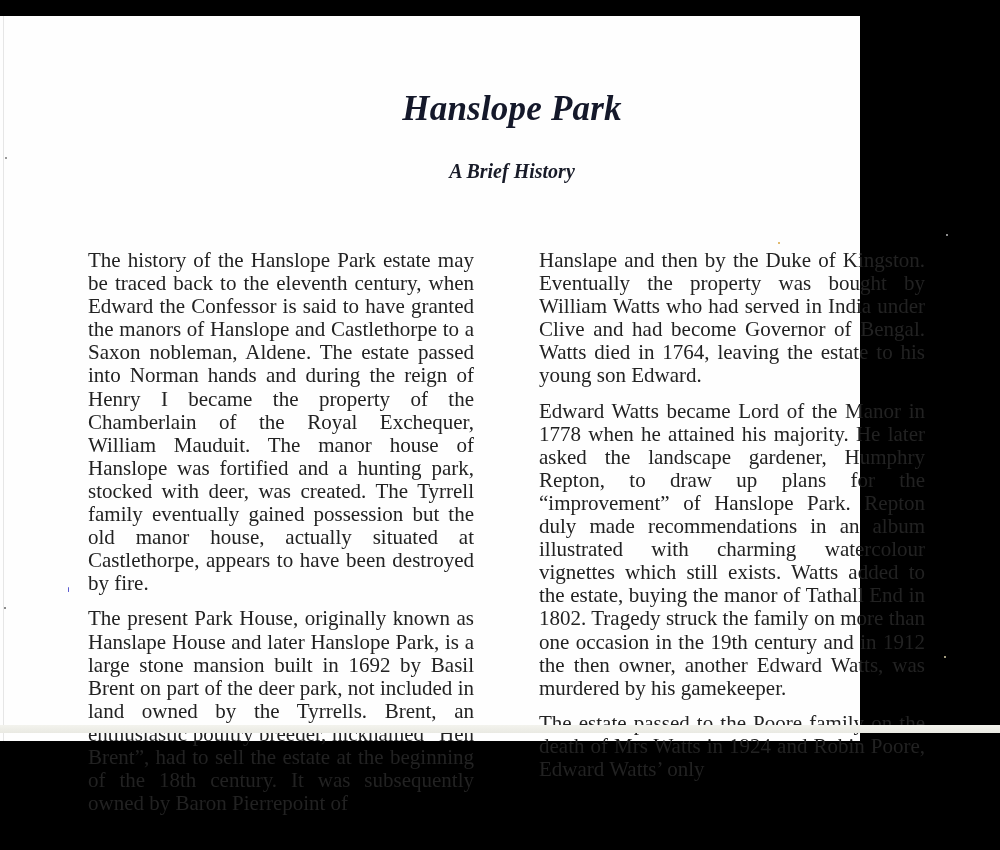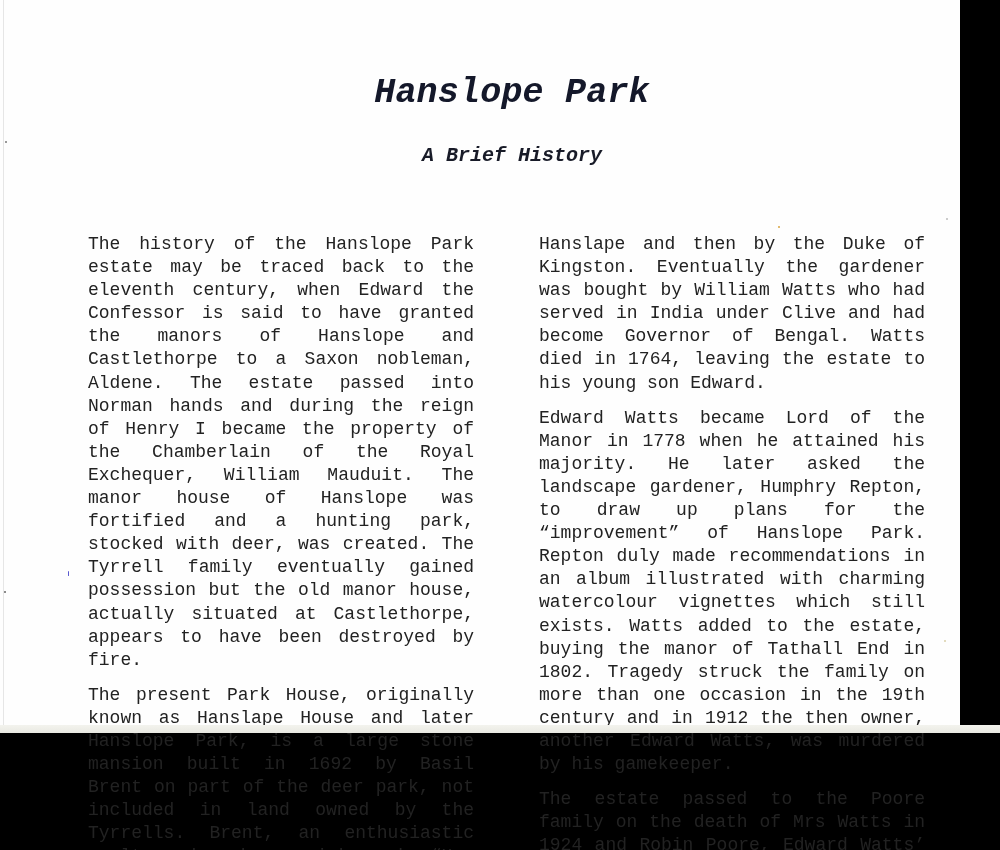--- a/index.html
+++ b/index.html
@@ -6,25 +6,25 @@
       margin: 0;
       padding: 0;
       width: 1000px;
       height: 850px;
       overflow: hidden;
       background: #000;
     }
     .page {
       position: absolute;
       left: 0;
-      top: 0;
-      width: 960px;
+      top: 16px;
+      width: 860px;
       height: 725px;
       background: #fefefe;
-      font-family: Liberation Mono, monospace;
+      font-family: Liberation Serif, serif;
       color: #1c1c1c;
     }
     .page-shadow {
       position: absolute;
       left: 0;
       top: 725px;
       width: 1000px;
       height: 8px;
       background: linear-gradient(#f3f3ee, #e9e9e2);
     }
@@ -58,21 +58,21 @@
       font-size: 20px;
       font-weight: bold;
       font-style: italic;
       color: #181b28;
       margin: 0;
     }
     .column {
       position: absolute;
       top: 233px;
       width: 386px;
-      font-size: 18px;
+      font-size: 21px;
       line-height: 23.1px;
       text-align: justify;
       color: #222;
     }
     .col-left { left: 88px; }
     .col-right { left: 539px; }
     .column p {
       margin: 0 0 12px 0;
     }
     .speck {
@@ -90,21 +90,21 @@
 
   <h1 class="title">Hanslope Park</h1>
   <h2 class="subtitle">A Brief History</h2>
 
   <div class="column col-left">
     <p>The history of the Hanslope Park estate may be traced back to the eleventh century, when Edward the Confessor is said to have granted the manors of Hanslope and Castlethorpe to a Saxon nobleman, Aldene. The estate passed into Norman hands and during the reign of Henry I became the property of the Chamberlain of the Royal Exchequer, William Mauduit. The manor house of Hanslope was fortified and a hunting park, stocked with deer, was created. The Tyrrell family eventually gained possession but the old manor house, actually situated at Castlethorpe, appears to have been destroyed by fire.</p>
     <p>The present Park House, originally known as Hanslape House and later Hanslope Park, is a large stone mansion built in 1692 by Basil Brent on part of the deer park, not included in land owned by the Tyrrells. Brent, an enthusiastic poultry breeder, nicknamed “Hen Brent”, had to sell the estate at the beginning of the 18th century. It was subsequently owned by Baron Pierrepoint of</p>
   </div>
 
   <div class="column col-right">
-    <p>Hanslape and then by the Duke of Kingston. Eventually the gardener was bought by William Watts who had served in India under Clive and had become Governor of Bengal. Watts died in 1764, leaving the estate to his young son Edward.</p>
+    <p>Hanslape and then by the Duke of Kingston. Eventually the property was bought by William Watts who had served in India under Clive and had become Governor of Bengal. Watts died in 1764, leaving the estate to his young son Edward.</p>
     <p>Edward Watts became Lord of the Manor in 1778 when he attained his majority. He later asked the landscape gardener, Humphry Repton, to draw up plans for the “improvement” of Hanslope Park. Repton duly made recommendations in an album illustrated with charming watercolour vignettes which still exists. Watts added to the estate, buying the manor of Tathall End in 1802. Tragedy struck the family on more than one occasion in the 19th century and in 1912 the then owner, another Edward Watts, was murdered by his gamekeeper.</p>
     <p>The estate passed to the Poore family on the death of Mrs Watts in 1924 and Robin Poore, Edward Watts’ only</p>
   </div>
 
   <span class="speck" style="left:778px;top:226px;background:#d9a441;"></span>
   <span class="speck" style="left:946px;top:218px;background:#bbb;"></span>
   <span class="speck" style="left:5px;top:141px;background:#777;"></span>
   <span class="speck" style="left:68px;top:571px;width:1px;height:5px;background:#5a5ad0;"></span>
   <span class="speck" style="left:4px;top:591px;background:#666;"></span>
   <span class="speck" style="left:944px;top:640px;background:#d8cfa8;"></span>

